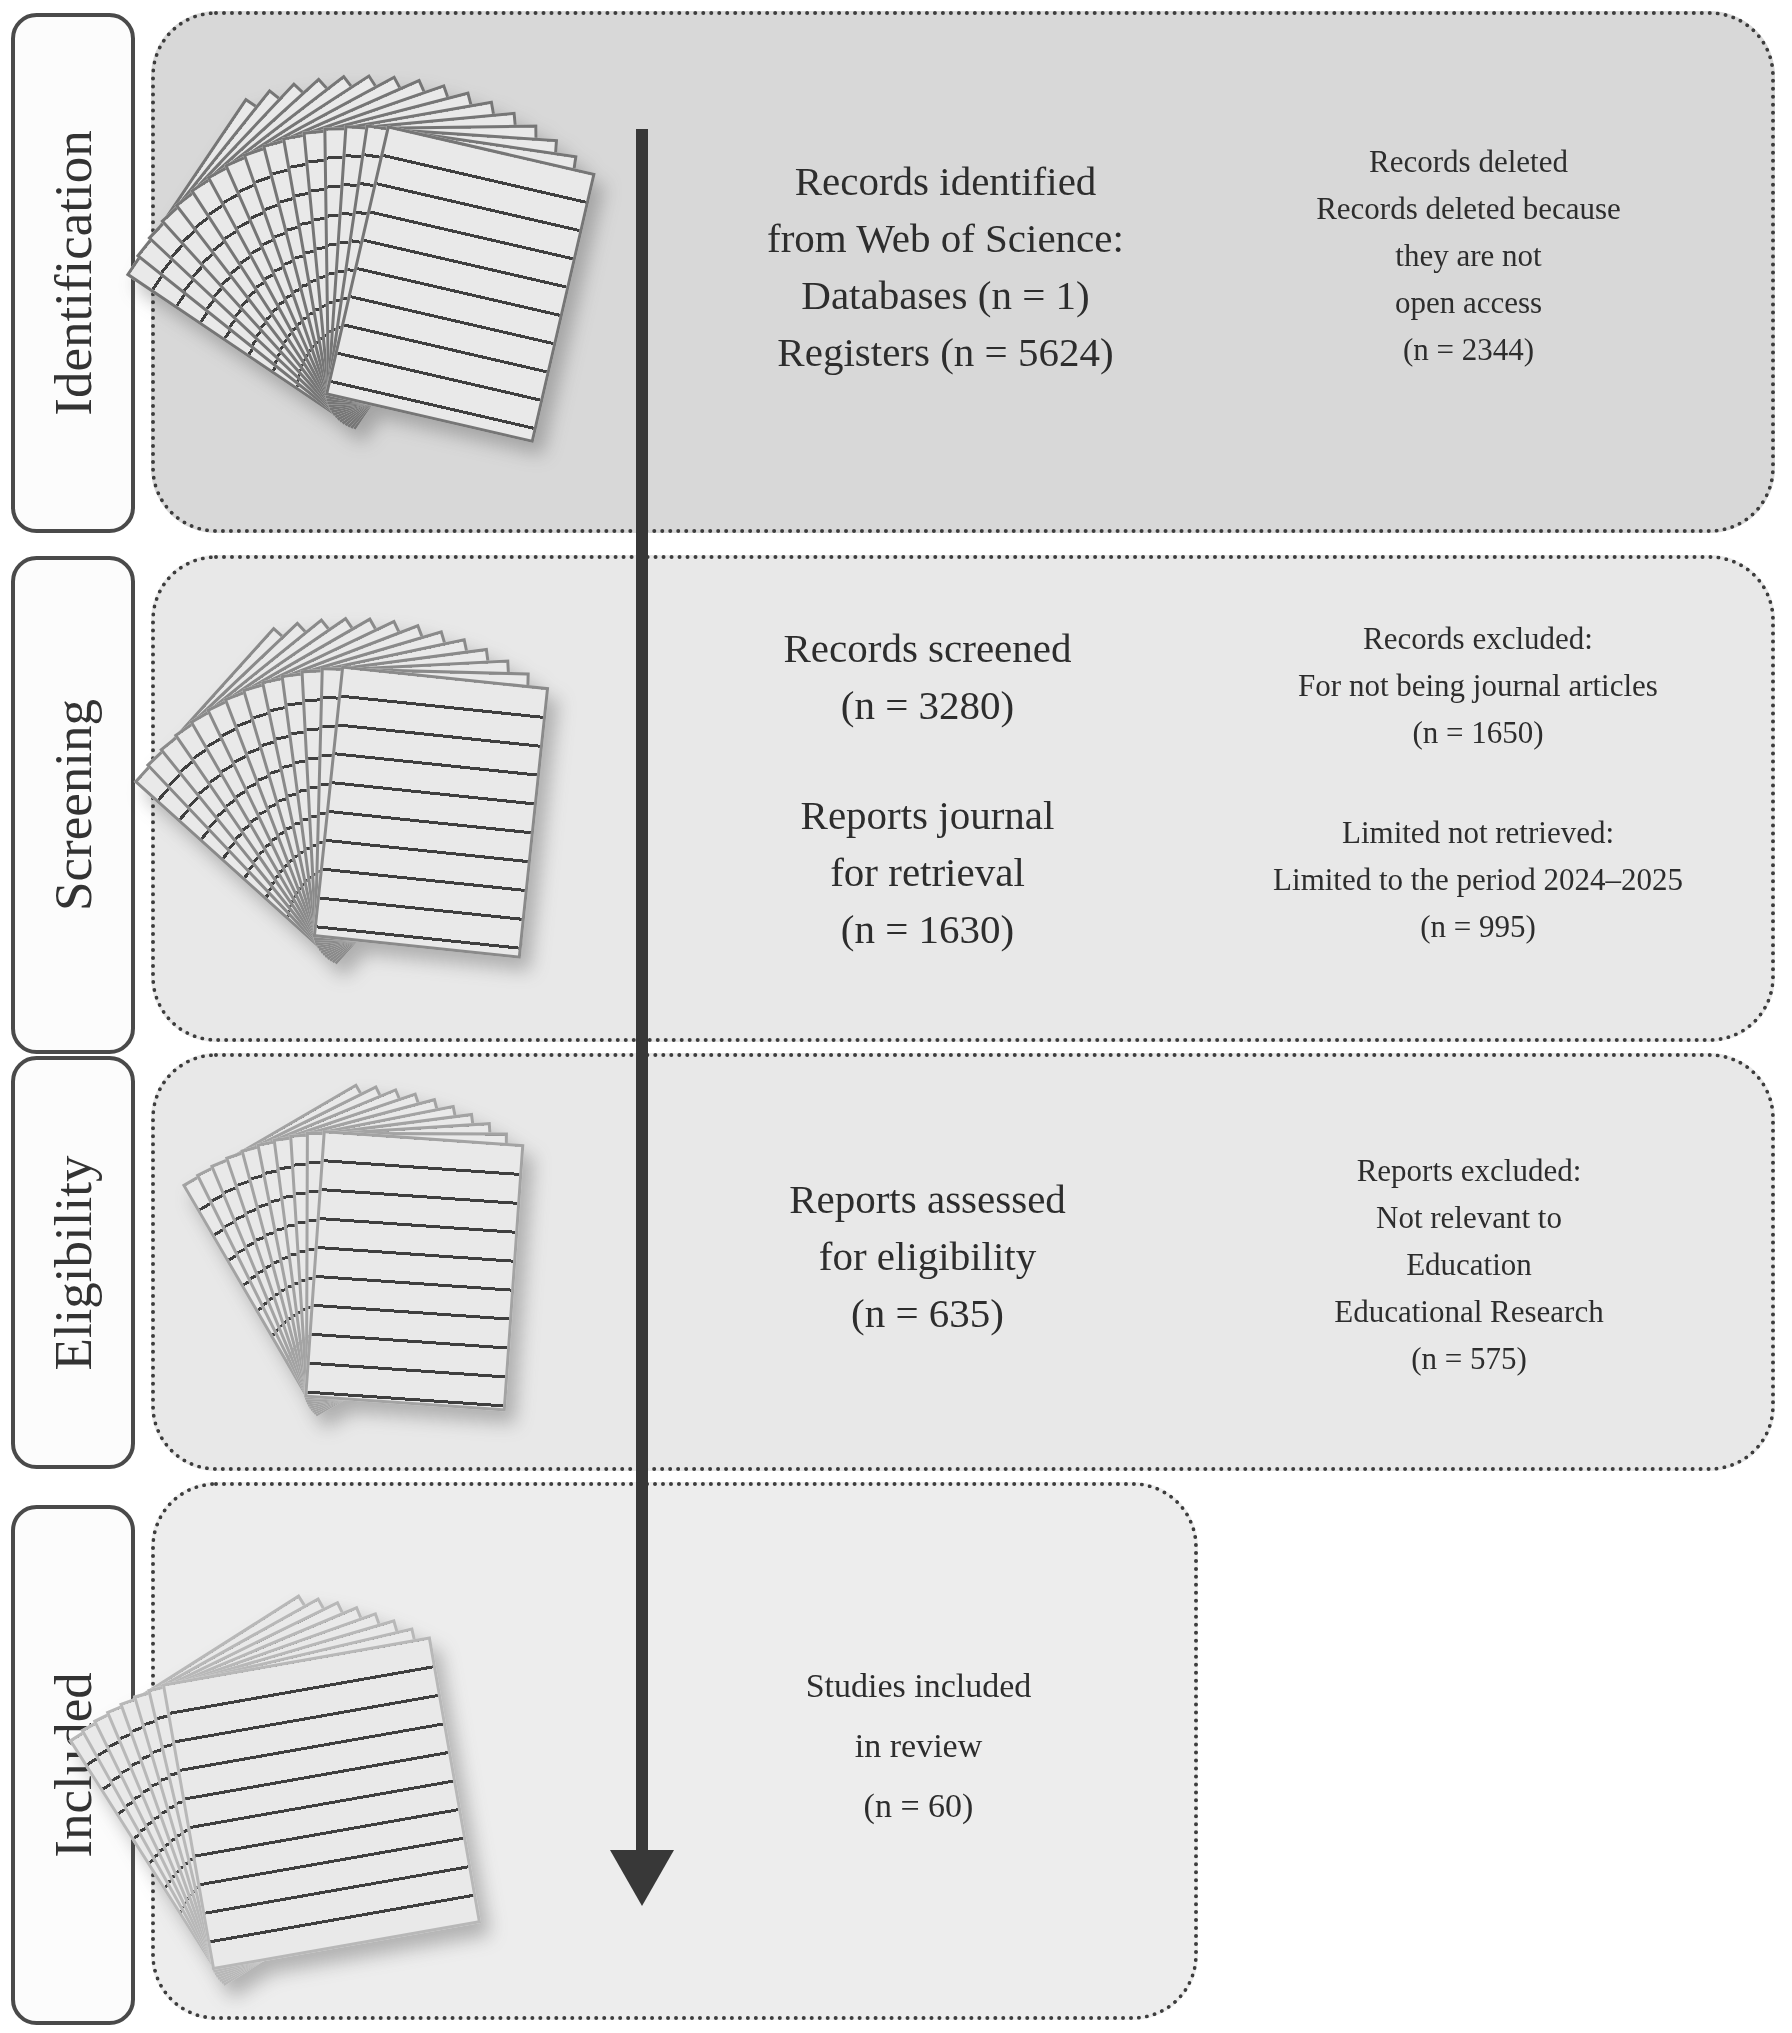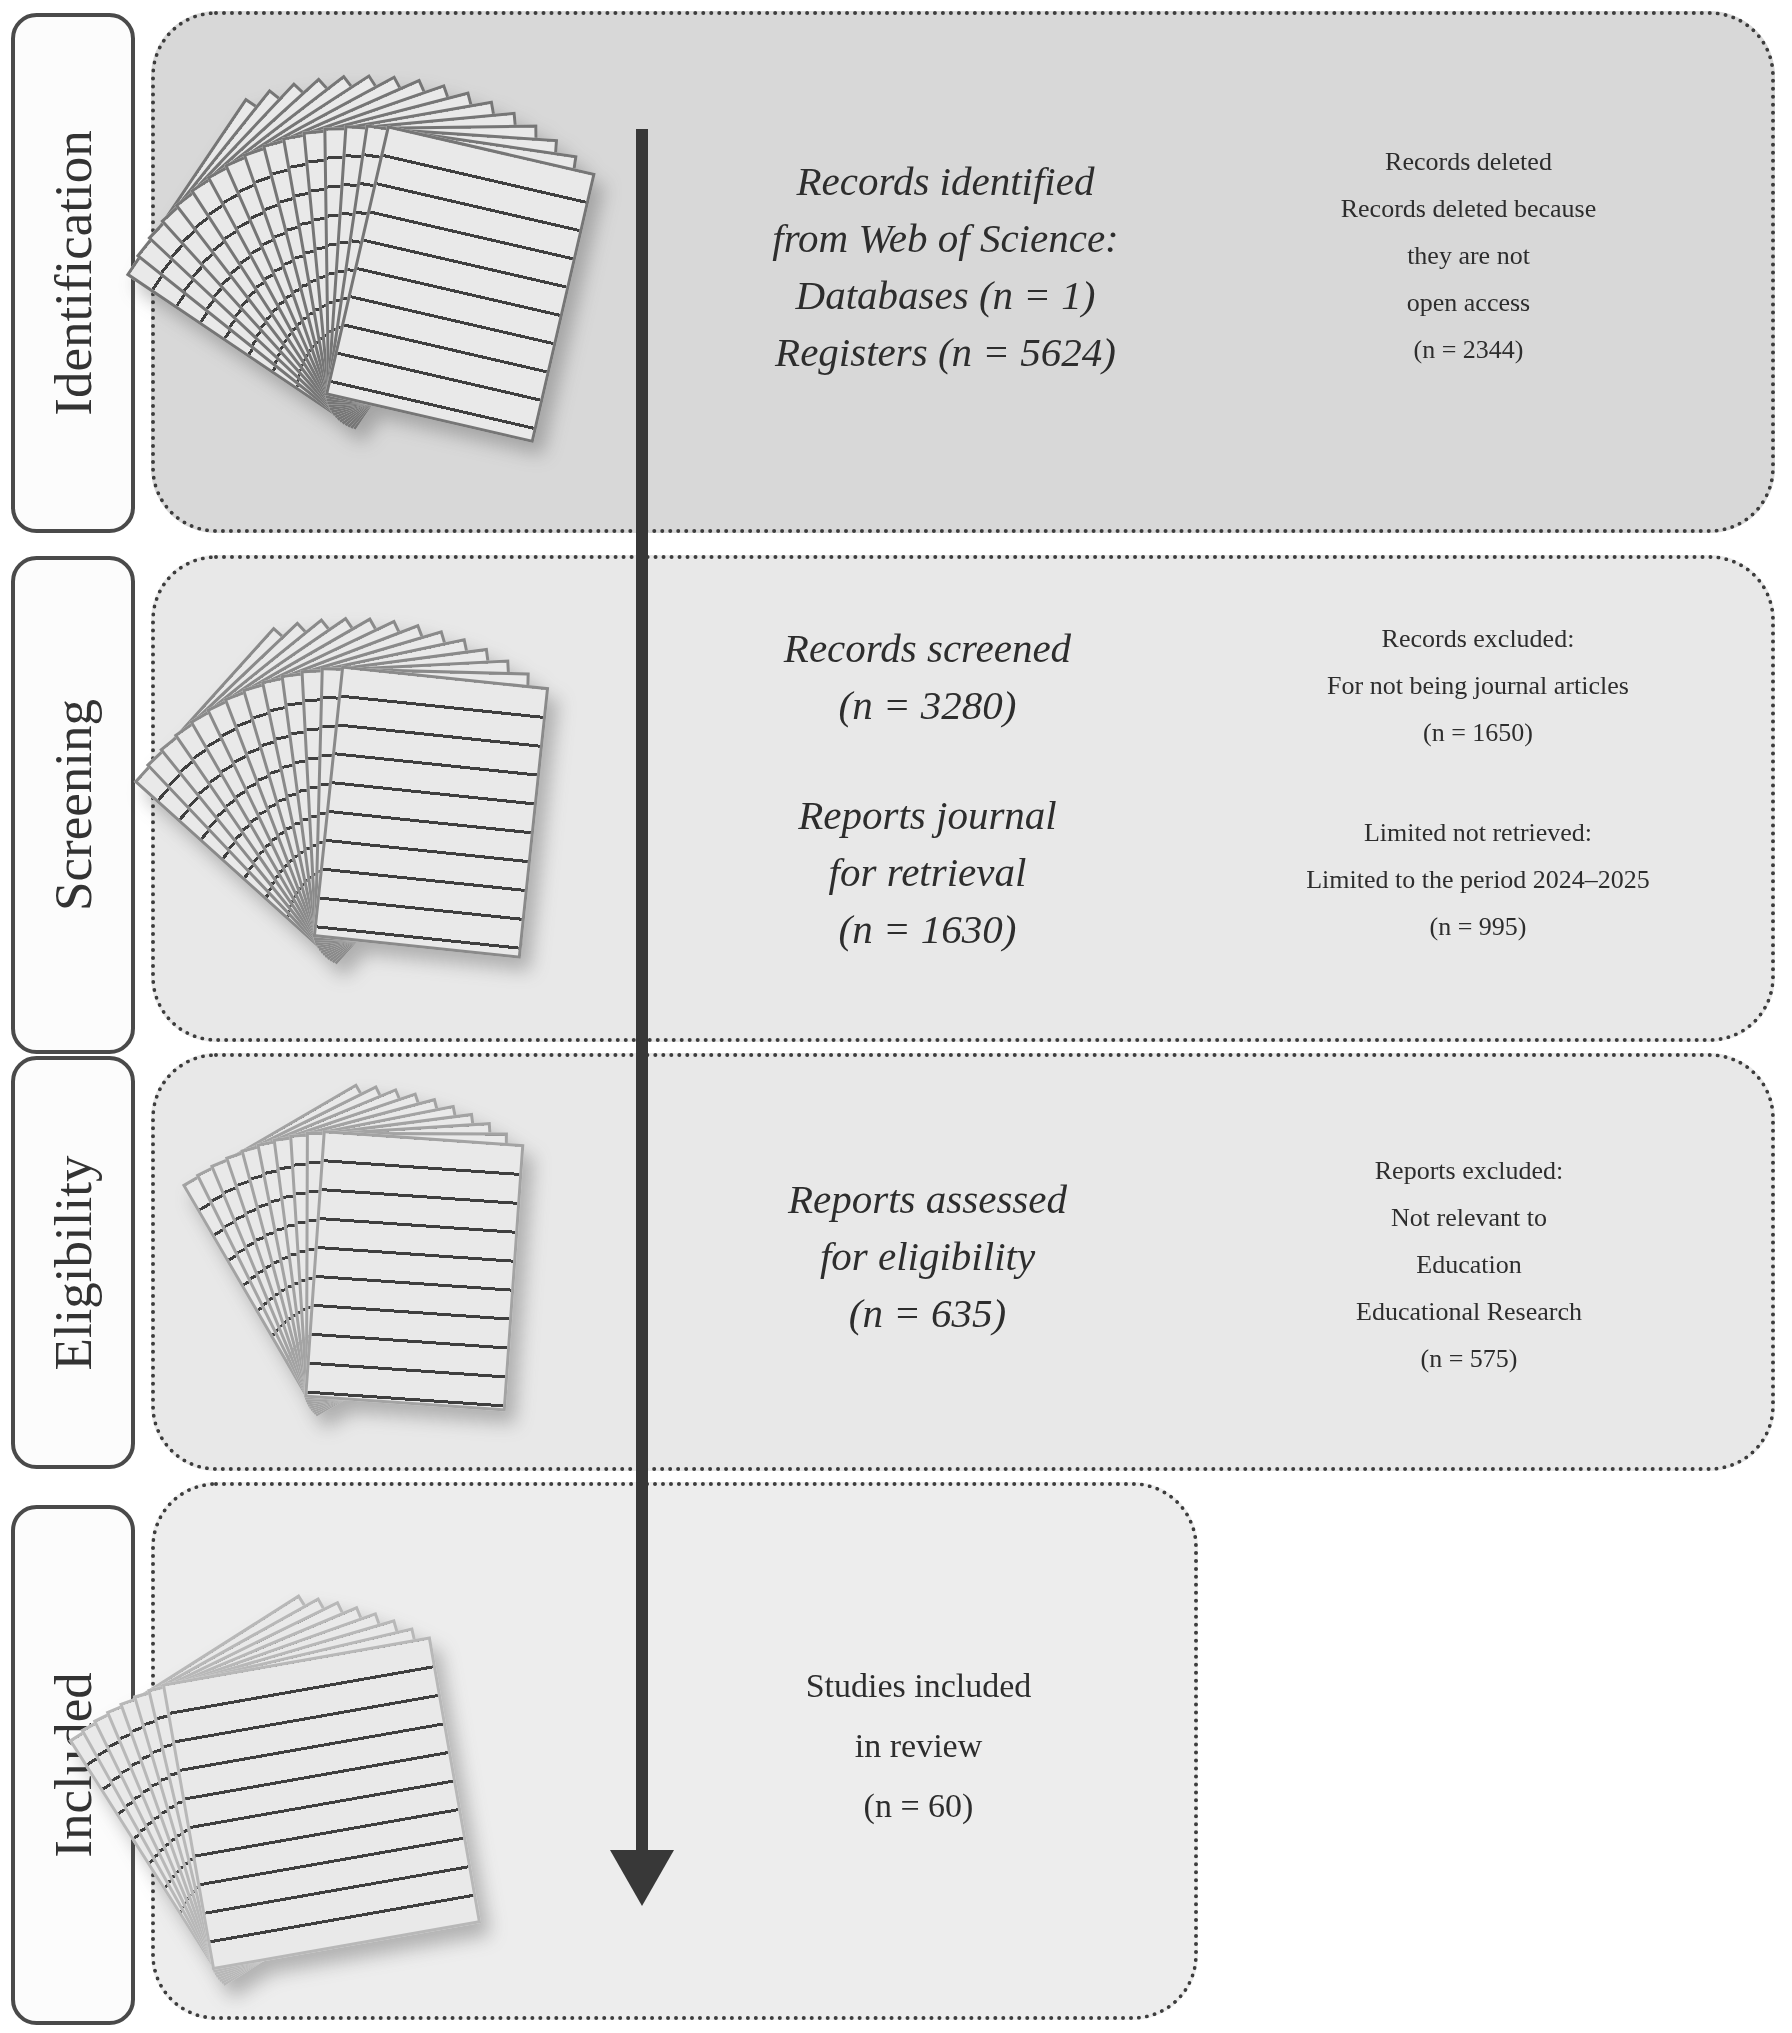--- a/index.html
+++ b/index.html
@@ -57,22 +57,22 @@
     box-sizing:border-box;
     border:3.6px solid #767676;
     background-color:#e9e9e9;
     background-image:repeating-linear-gradient(to bottom,
       transparent 0px, transparent 26px,
       #3f3f3f 26px, #3f3f3f 29px);
     transform-origin:18% 95%;
   }
   
   .txt{position:absolute;text-align:center;z-index:20;}
-  .main-txt{font-size:41px;line-height:57px;font-style:italic;}
-  .side-txt{font-size:26px;line-height:47px;}
+  .main-txt{font-size:41px;line-height:57px;}
+  .side-txt{font-size:31px;line-height:47px;}
   .blk-gap{height:53px;}
   .incl-txt{font-size:34px;line-height:60px;}
 </style>
 </head>
 <body>
 
 <div id="page">
 
   <div class="label-box" style="top:12.7px;height:520px;">
     <span class="vlabel">Identification</span>

